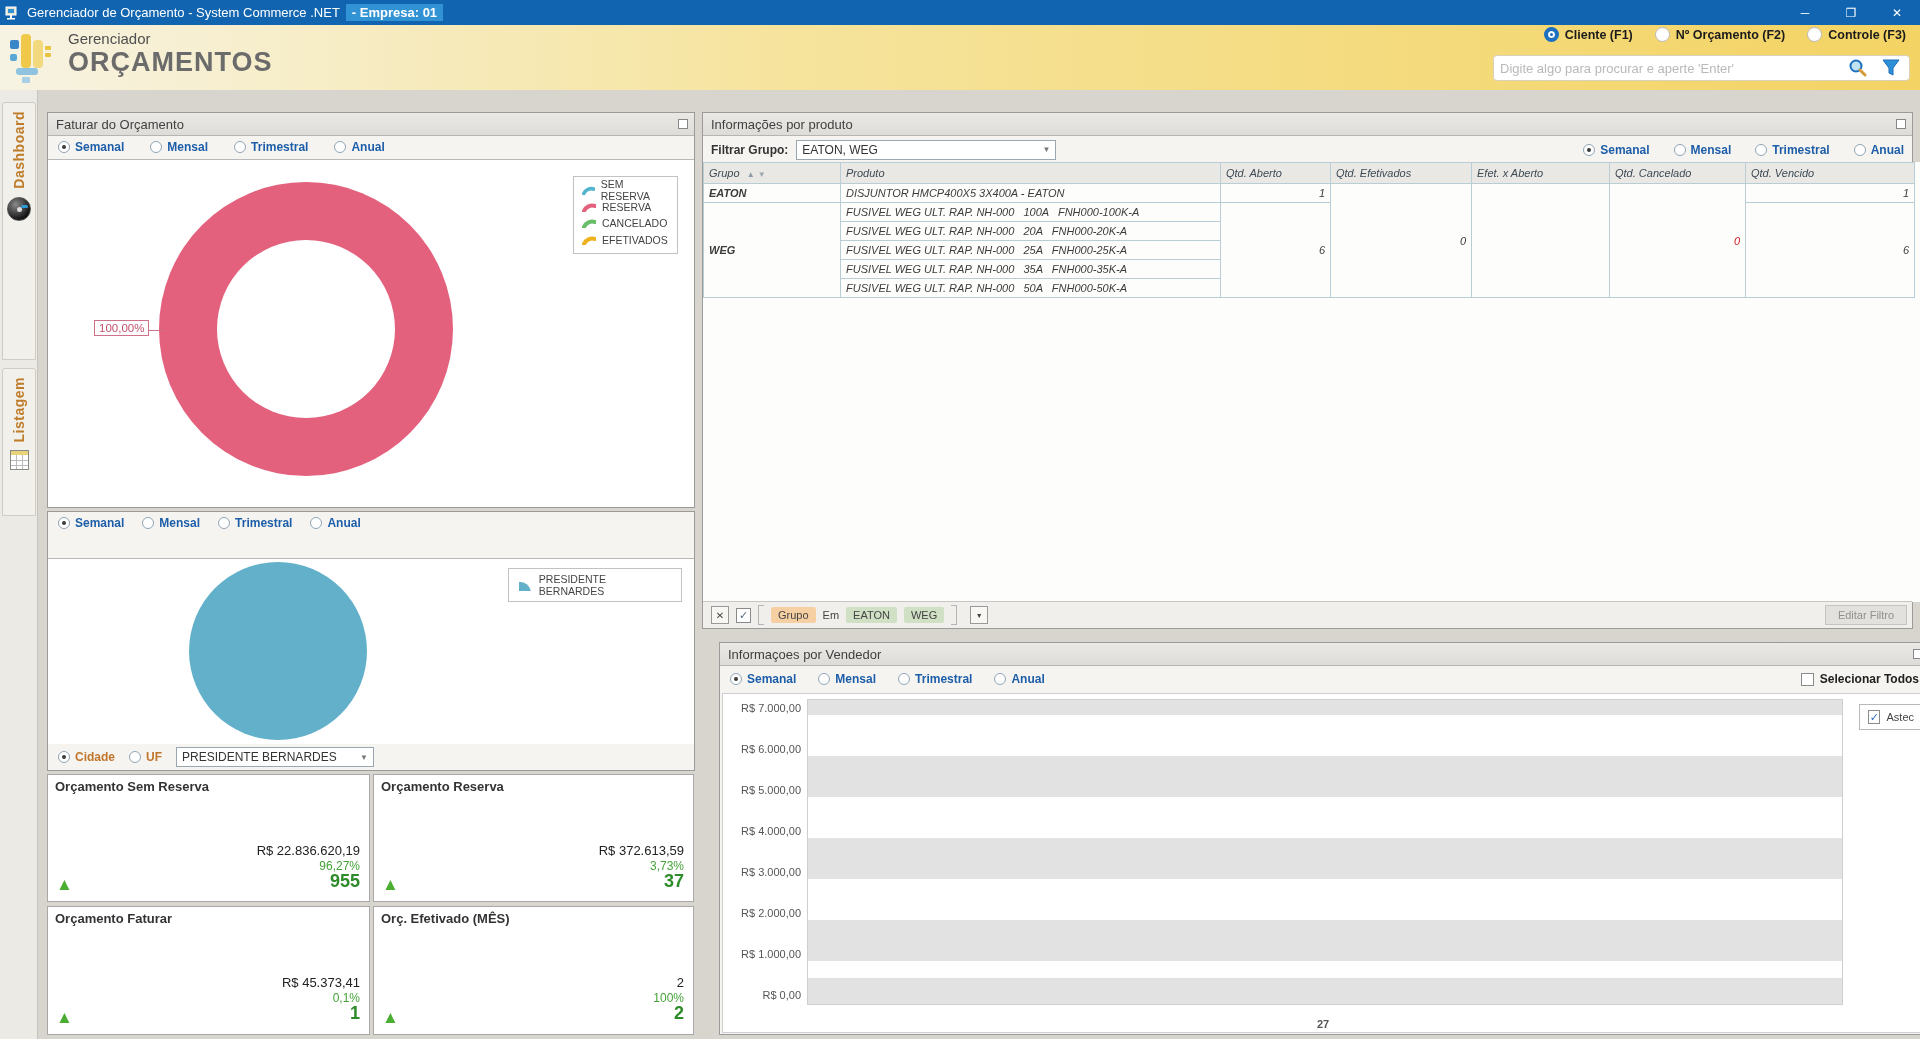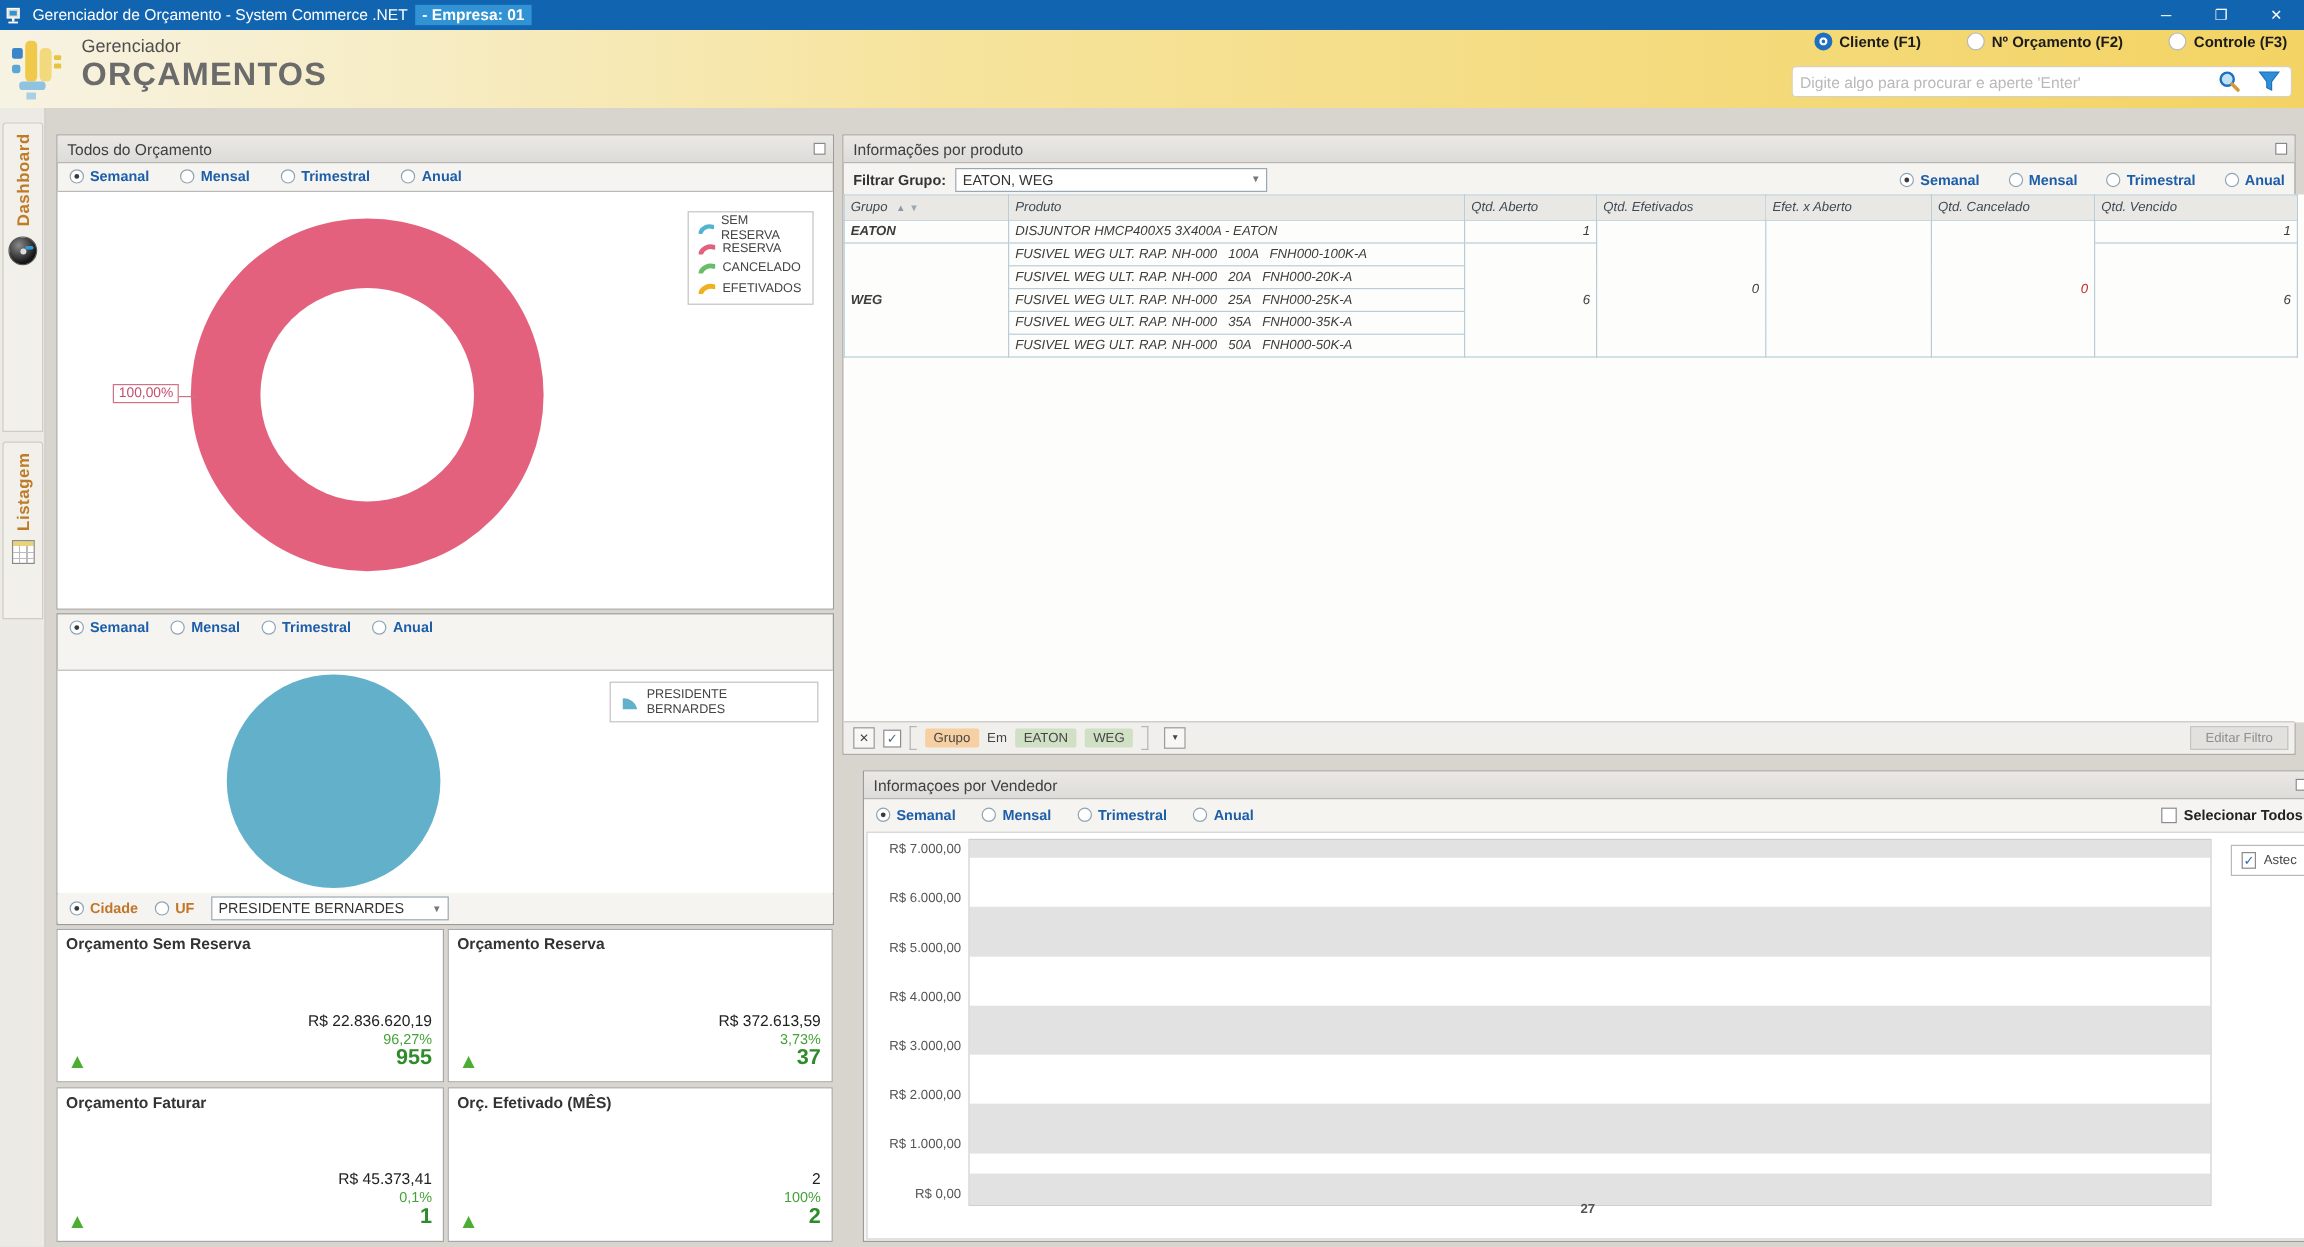--- a/index.html
+++ b/index.html
@@ -15,21 +15,21 @@
   .wbtns { position:absolute; right:0; top:0; height:25px; display:flex; }
   .wbtn { width:46px; height:25px; display:flex; align-items:center; justify-content:center;
     color:#fff; font-size:12px; }
 
   
   .header { position:absolute; left:0; top:25px; width:1920px; height:65px;
     background:linear-gradient(90deg,#f7f3e3 0%,#f6e49e 40%,#f3d363 100%); }
   .logo-txt1 { position:absolute; left:68px; top:5px; font-size:15px; color:#4f4f4f; }
   .logo-txt2 { position:absolute; left:68px; top:22px; font-size:27px; font-weight:bold;
     color:#6b6b6b; letter-spacing:1px; }
-  .modes { position:absolute; right:14px; top:2px; display:flex; gap:38px; align-items:flex-end; }
+  .modes { position:absolute; right:14px; top:2px; display:flex; gap:22px; align-items:flex-end; }
   .mode { display:flex; align-items:center; gap:6px; font-size:12.5px; font-weight:bold; color:#1b1b1b; cursor:default; }
   .mradio { width:15px; height:15px; border-radius:50%; background:#fff; border:1px solid #b8b8b8; }
   .mradio.sel { border:4px solid #1d6fc0; background:#fff; box-shadow:inset 0 0 0 2px #fff, inset 0 0 0 6px #1d6fc0; }
   .searchwrap { position:absolute; left:1493px; top:30px; width:417px; height:26px;
     background:#fff; border:1px solid #d8d2bd; border-radius:4px; display:flex; align-items:center; padding:0 6px; }
   .searchwrap input { border:none; outline:none; flex:1; font-size:13px; color:#555;
     font-family:"Liberation Sans", sans-serif; background:transparent; }
   .searchwrap input::placeholder { color:#b9b9b9; }
 
   
@@ -194,21 +194,21 @@
     <span class="gauge-ic"></span>
   </div>
   <div class="sidetab" style="top:278px; height:148px;">
     <span class="vlabel">Listagem</span>
     <span class="table-ic"></span>
   </div>
 </div>
 
 <div class="panel" style="left:47px; top:112px; width:648px; height:396px;">
   <div class="phead">
-    <span>Todos do Orçamento</span>
+    <span>Faturar do Orçamento</span>
     <span class="pmax"></span>
   </div>
   <div class="prow">
     <span class="pradio sel">
         <span class="rdot"></span>
         <span>Semanal</span>
       </span>
     <span class="pradio">
         <span class="rdot"></span>
         <span>Mensal</span>
@@ -464,19 +464,19 @@
   <div class="vchart" style="left:2px; top:50px; width:1207px; height:340px;">
     <div class="plot"></div>
     <div class="ytick" style="top:8px;">R$ 7.000,00</div>
     <div class="ytick" style="top:49px;">R$ 6.000,00</div>
     <div class="ytick" style="top:90px;">R$ 5.000,00</div>
     <div class="ytick" style="top:131px;">R$ 4.000,00</div>
     <div class="ytick" style="top:172px;">R$ 3.000,00</div>
     <div class="ytick" style="top:213px;">R$ 2.000,00</div>
     <div class="ytick" style="top:254px;">R$ 1.000,00</div>
     <div class="ytick" style="top:295px;">R$ 0,00</div>
-    <div class="xtick" style="left:594px; top:308px;font-weight:bold;">27</div>
+    <div class="xtick" style="left:594px; top:324px;font-weight:bold;">27</div>
     <div class="vlegend" style="left:1136px; top:10px; width:64px; height:26px;">
       <span class="vchk">✓</span>
       <span>Astec</span>
     </div>
   </div>
 </div>
 
 </body></html>

